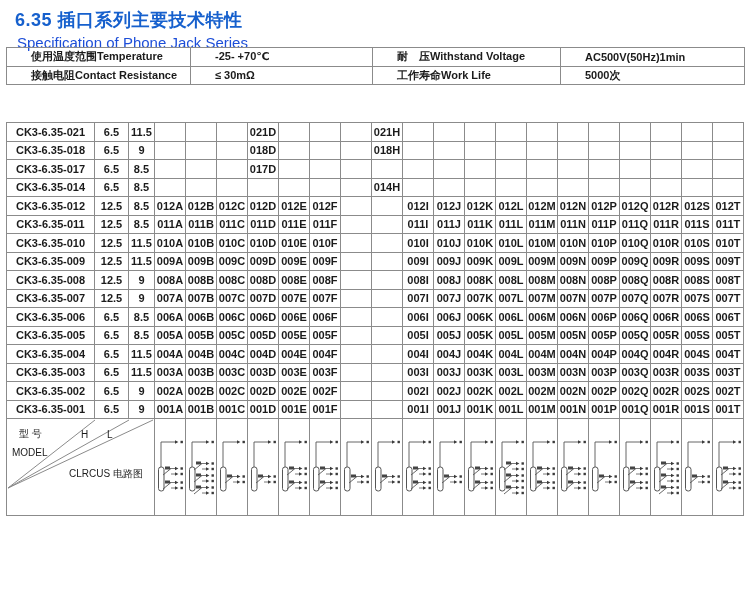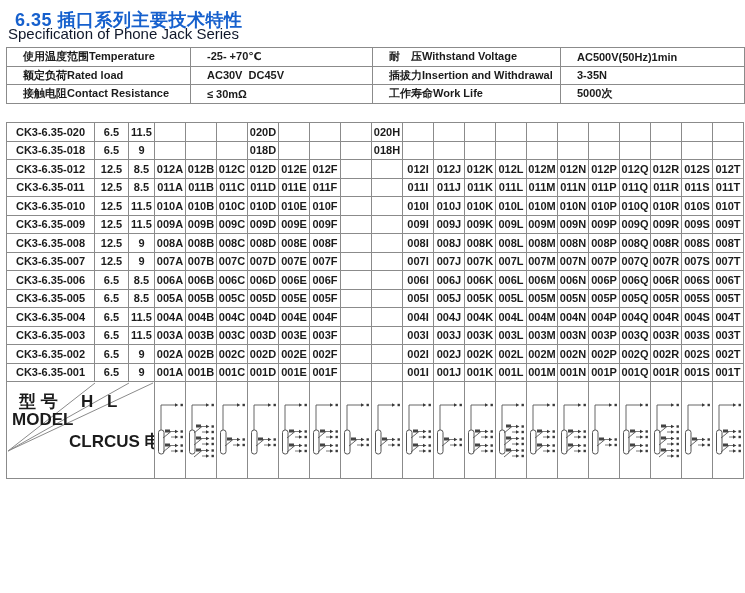--- a/index.html
+++ b/index.html
@@ -1,41 +1,41 @@
 <!DOCTYPE html>
 <html style="--title-blue: #1660cd;"><head>
 <meta charset="utf-8">
 <style>
   html,body{margin:0;padding:0;background:#ffffff;}
   body{width:745px;height:593px;position:relative;overflow:hidden;
        font-family:"Liberation Sans","DejaVu Sans",sans-serif;color:#1a1a1a;}
   .page{position:absolute;inset:0;}
   .title{position:absolute;left:8px;top:1px;font-size:18px;font-weight:bold;
          color:var(--title-blue,#1660cd);letter-spacing:.5px;margin:7px;}
-  .subtitle{position:absolute;left:8px;top:25px;font-size:15px;color:#0f172a;margin:0;}
+  .subtitle{position:absolute;left:8px;top:25px;font-size:15px;color:#1d4ed8;margin:9px;}
 
   table{border-collapse:collapse;table-layout:fixed;}
   td{border:1px solid #8b8b8b;font-size:11px;font-weight:bold;overflow:hidden;
      white-space:pre;color:#1b1b1b;}
 
   
   .spec-table{position:absolute;left:6px;top:47px;width:738px;}
-  .spec-table td{height:17.5px;padding:0 0 0 16px;text-align:left;}
+  .spec-table td{height:17.5px;padding:0 0 0 24px;text-align:left;}
   .spec-table col.c1{width:184px}.spec-table col.c2{width:182px}
   .spec-table col.c3{width:188px}.spec-table col.c4{width:184px}
 
   
   .model-table{position:absolute;left:6px;top:122px;width:738px;}
   .model-table td{height:17.5px;padding:0;text-align:center;}
   .model-table col.cm{width:88px}.model-table col.ch{width:34px}.model-table col.cl{width:26px}
 
   .diag-cell{height:70px;vertical-align:middle;text-align:center;padding:0;}
   .diag-header{height:70px;position:relative;padding:0;}
   .diag-header svg{position:absolute;left:0;top:0;}
-  .diag-header span{position:absolute;font-size:17px;font-weight:bold;}
+  .diag-header span{position:absolute;font-size:10px;font-weight:normal;}
   .lbl-cn{left:12px;top:8px;}
   .lbl-en{left:5px;top:28px;}
   .lbl-h{left:74px;top:10px;}
   .lbl-l{left:100px;top:10px;}
   .lbl-circuit{left:62px;top:48px;}
 </style>
 </head>
 <body>
 
 <div class="page">
@@ -51,26 +51,20 @@
         <col class="c4">
       </colgroup>
     <tbody>
       <tr>
         <td>使用温度范围Temperature</td>
         <td>-25- +70℃</td>
         <td>耐　压Withstand Voltage</td>
         <td>AC500V(50Hz)1min</td>
       </tr>
       <tr>
-        <td>额定负荷Rated load</td>
-        <td>AC30V  DC45V</td>
-        <td>插拔力Insertion and Withdrawal</td>
-        <td>3-35N</td>
-      </tr>
-      <tr>
         <td>接触电阻Contact Resistance</td>
         <td>≤ 30mΩ</td>
         <td>工作寿命Work Life</td>
         <td>5000次</td>
       </tr>
     </tbody>
   </table>
 
   <table class="model-table">
     <colgroup>
@@ -92,31 +86,31 @@
         <col>
         <col>
         <col>
         <col>
         <col>
         <col>
         <col>
     </colgroup>
     <tbody id="model-rows">
         <tr>
-          <td>CK3-6.35-020</td>
+          <td>CK3-6.35-021</td>
           <td>6.5</td>
           <td>11.5</td>
           <td></td>
           <td></td>
           <td></td>
-          <td>020D</td>
-          <td></td>
-          <td></td>
-          <td></td>
-          <td>020H</td>
+          <td>021D</td>
+          <td></td>
+          <td></td>
+          <td></td>
+          <td>021H</td>
           <td></td>
           <td></td>
           <td></td>
           <td></td>
           <td></td>
           <td></td>
           <td></td>
           <td></td>
           <td></td>
           <td></td>
@@ -127,20 +121,68 @@
           <td>6.5</td>
           <td>9</td>
           <td></td>
           <td></td>
           <td></td>
           <td>018D</td>
           <td></td>
           <td></td>
           <td></td>
           <td>018H</td>
+          <td></td>
+          <td></td>
+          <td></td>
+          <td></td>
+          <td></td>
+          <td></td>
+          <td></td>
+          <td></td>
+          <td></td>
+          <td></td>
+          <td></td>
+        </tr>
+        <tr>
+          <td>CK3-6.35-017</td>
+          <td>6.5</td>
+          <td>8.5</td>
+          <td></td>
+          <td></td>
+          <td></td>
+          <td>017D</td>
+          <td></td>
+          <td></td>
+          <td></td>
+          <td></td>
+          <td></td>
+          <td></td>
+          <td></td>
+          <td></td>
+          <td></td>
+          <td></td>
+          <td></td>
+          <td></td>
+          <td></td>
+          <td></td>
+          <td></td>
+        </tr>
+        <tr>
+          <td>CK3-6.35-014</td>
+          <td>6.5</td>
+          <td>8.5</td>
+          <td></td>
+          <td></td>
+          <td></td>
+          <td></td>
+          <td></td>
+          <td></td>
+          <td></td>
+          <td>014H</td>
           <td></td>
           <td></td>
           <td></td>
           <td></td>
           <td></td>
           <td></td>
           <td></td>
           <td></td>
           <td></td>
           <td></td>

